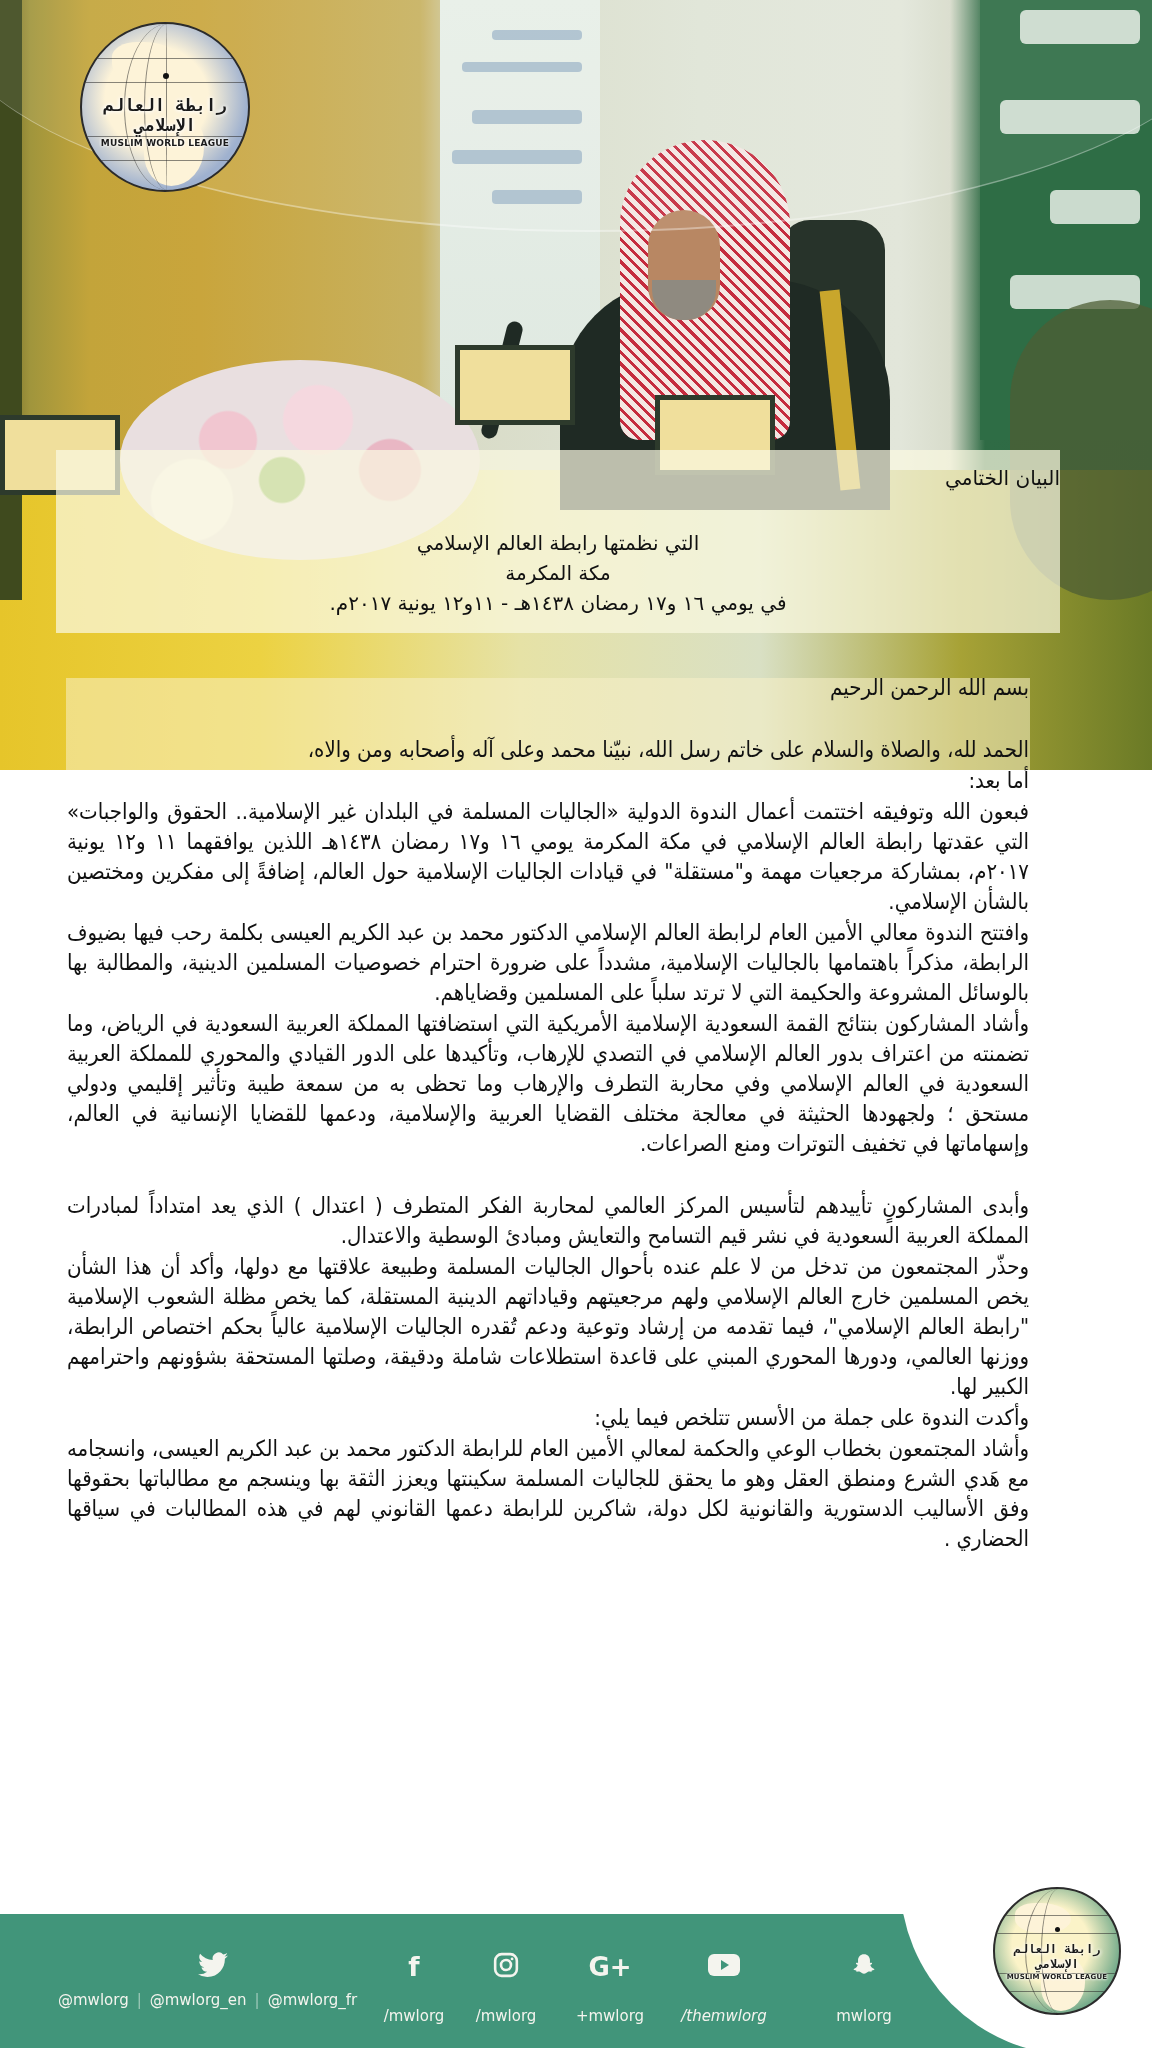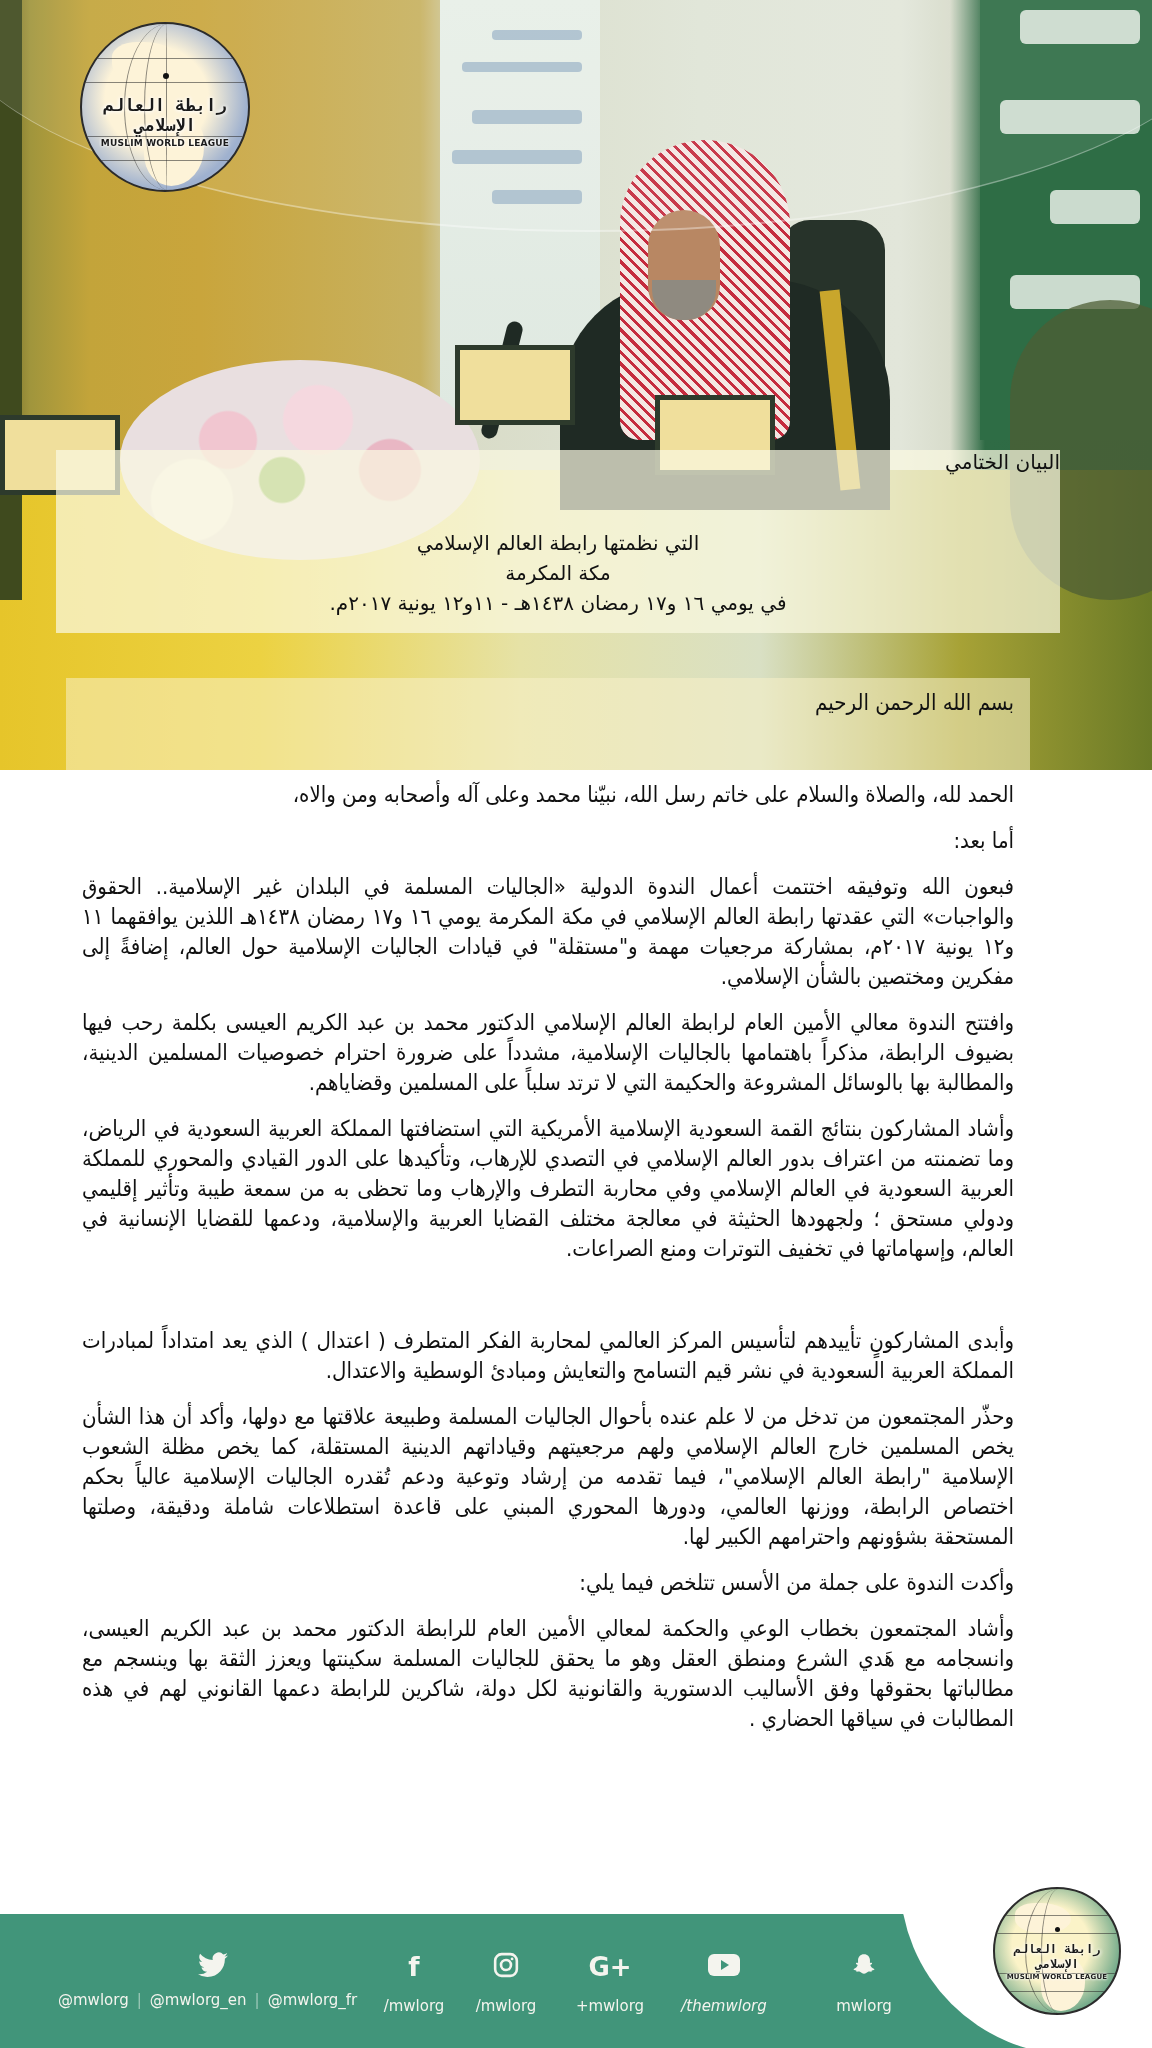--- a/index.html
+++ b/index.html
@@ -67,52 +67,52 @@
   .logo-ar { display:block; font-family:Liberation Mono, monospace; font-weight:bold; color:#1a1a1a; font-size:17px; line-height:20px; text-shadow:0 0 4px #fff,0 0 4px #fff; }
   .logo-en { display:block; font-family:"DejaVu Sans",sans-serif; font-weight:bold; color:#1a1a1a; font-size:9px; line-height:12px; text-shadow:0 0 3px #fff,0 0 3px #fff; letter-spacing:.2px; }
 
   
   .title-box {
     position:absolute; left:56px; top:450px; width:1004px; height:183px;
     background: rgba(250,248,225,0.72);
     direction: rtl; color:#111;
   }
   .title-box .t1, .title-box .t2 { position:absolute; right:0; font-size:20px; line-height:24px; white-space:nowrap; }
-  .title-box .t1 { top:0; }
+  .title-box .t1 { top:16px; }
   .title-box .t2 { top:24px; }
   .title-box .center { position:absolute; left:0; right:0; text-align:center; font-size:20px; line-height:30px; }
   .title-box .c1 { top:78px; }
   .title-box .c2 { top:108px; }
   .title-box .c3 { top:138px; }
 
   
   .body-overlay {
     position:absolute; left:66px; top:678px; width:964px; height:92px;
     background: rgba(248,240,200,0.55);
   }
   .body-text {
     position:absolute; left:66px; top:672px; width:964px;
     direction: rtl; text-align: justify;
     font-family: "DejaVu Sans Condensed","DejaVu Sans",sans-serif;
     font-stretch: condensed;
     color:#111; font-size:22px; line-height:30px;
   }
-  .body-text p { margin:16px; text-align: justify; text-align-last: right; }
+  .body-text p { margin:1px; text-align: justify; text-align-last: right; }
   .body-text .blank { height:30px; }
   .body-text .gap { height:30px; }
 
   
   .footer { position:absolute; left:0; top:1914px; width:1152px; height:134px; background:#41957a; }
   .footer-curve {
     position:absolute; left:900px; top:1880px; width:330px; height:175px; background:#ffffff;
     border-radius: 0 0 0 180px;
   }
   .social { position:absolute; top:1952px; height:60px; text-align:center; color:#f4f4ee; }
   .social .icon { display:block; height:30px; line-height:30px; font-size:26px; font-weight:bold; margin:0 auto; }
-  .social .label { display:block; font-size:15px; line-height:20px; margin-top:14px; white-space:nowrap; font-family:"DejaVu Sans",sans-serif; }
+  .social .label { display:block; font-size:15px; line-height:20px; margin-top:24px; white-space:nowrap; font-family:"DejaVu Sans",sans-serif; }
   .tw-handles { position:absolute; left:58px; top:1990px; font-size:15px; line-height:20px; color:#f4f4ee; white-space:nowrap; }
   .tw-handles .sep { color:#9cc8b8; margin:0 8px; }
   .logo-small { position:absolute; left:993px; top:1887px; width:128px; height:128px; }
   .logo-small .globe { background: radial-gradient(circle at 45% 45%, #fbf3c8 0 40%, #6aa586 75%); }
   .logo-small .crescent { right:-8px; top:4px; width:44px; height:120px; background:#f3d935; }
   .logo-small .logo-ar { font-size:12px; line-height:15px; }
   .logo-small .logo-en { font-size:7px; line-height:9px; }
 </style>
 </head>
 <body>

